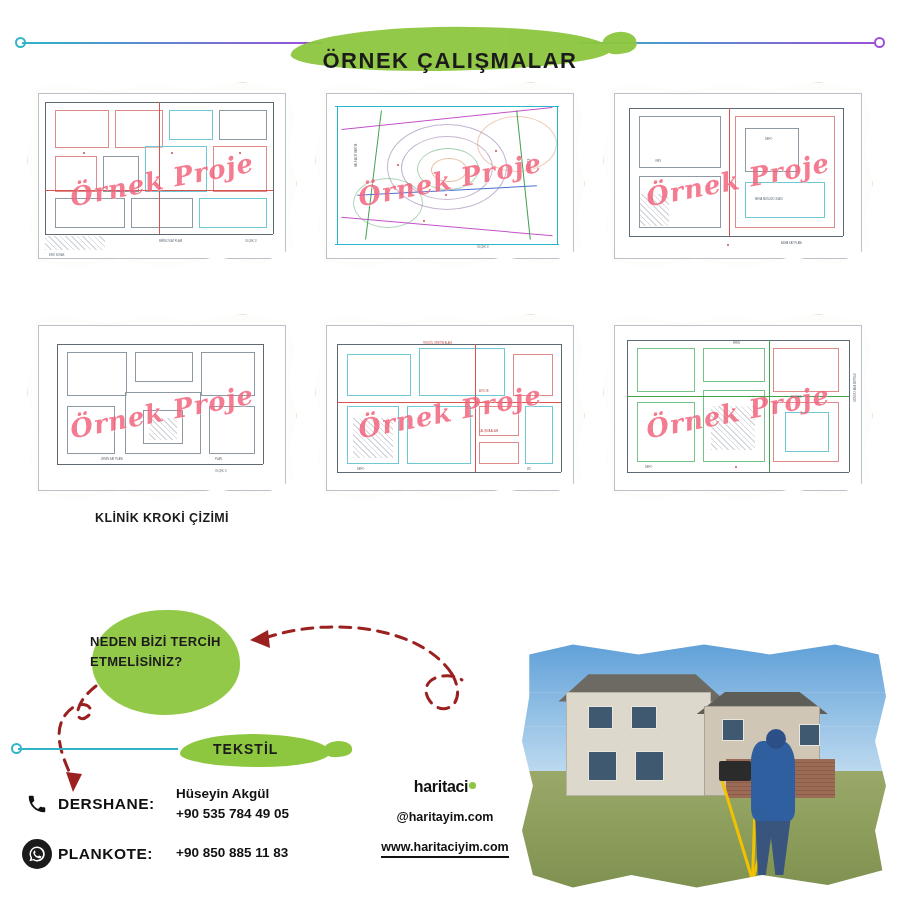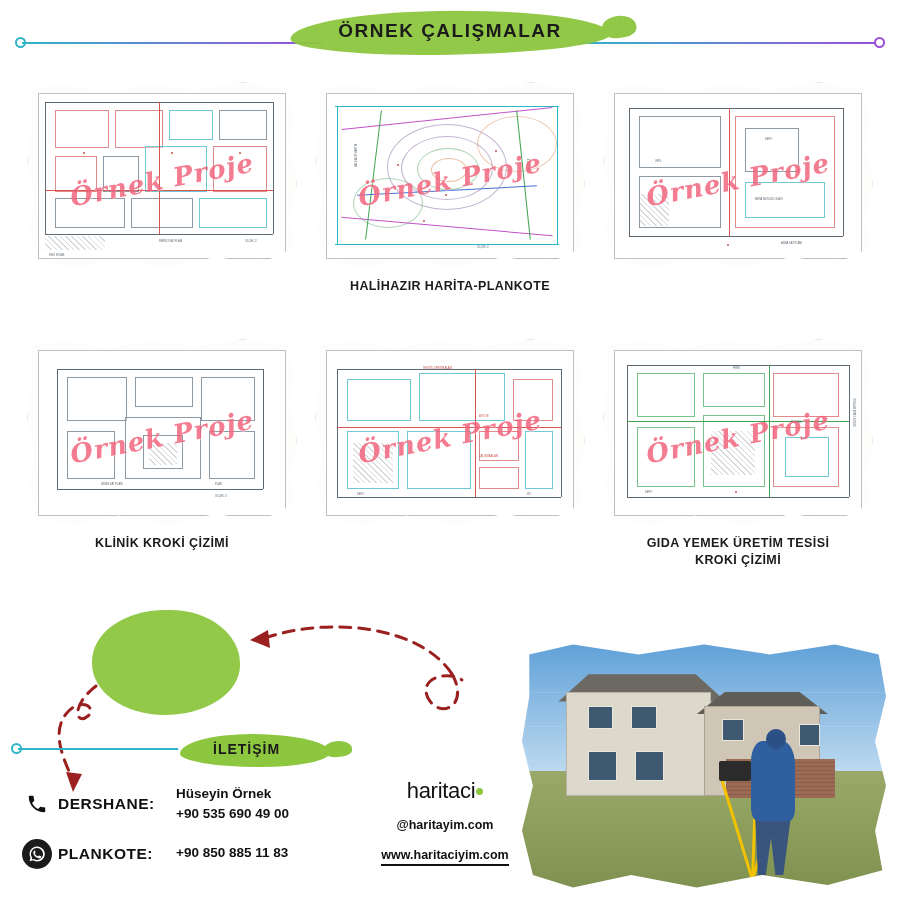--- a/index.html
+++ b/index.html
@@ -62,26 +62,27 @@
     position: absolute;
     right: -26px; top: 8px;
     width: 34px; height: 22px;
     background: #8dc63f;
     border-radius: 50% 60% 40% 50%;
     transform: rotate(-8deg);
   }
   .hdr-title {
     position: relative;
     z-index: 1;
-    font-size: 19px;
+    font-size: 22px;
     font-weight: bold;
     letter-spacing: 1.5px;
     color: #1b1b1b;
     white-space: nowrap;
     padding: 6px 14px;
+    margin-top: 28px;
   }
 
   
   .gallery {
     position: absolute;
     top: 82px; left: 0;
     width: 900px;
   }
   .grid-row {
     display: flex;
@@ -276,22 +277,22 @@
   .cvalues { font-size: 13.5px; font-weight: bold; color: #111; line-height: 1.5; }
   .cvalues .name { display: block; }
 
   .brand {
     position: absolute;
     left: 370px; top: 182px;
     width: 150px;
     text-align: center;
   }
   .brand-logo {
-    font-size: 22px;
-    font-weight: normal;
+    font-size: 16px;
+    font-weight: bold;
     color: #111;
     letter-spacing: -0.3px;
   }
   .brand-logo .h {
     color: #111;
   }
   .brand-dot {
     display: inline-block;
     width: 7px; height: 7px;
     background: #8dc63f;
@@ -495,21 +496,20 @@
             <div class="tiny" style="left:18px;top:60px;transform:rotate(-90deg);">HALİHAZIR HARİTA</div>
             <div class="tiny" style="left:196px;top:70px;transform:rotate(-90deg);">PLANKOTE</div>
             <div class="tiny" style="left:150px;top:152px;">ÖLÇEK 1/</div>
             <div class="dot-pt" style="left:70px;top:70px;"></div>
             <div class="dot-pt" style="left:118px;top:100px;"></div>
             <div class="dot-pt" style="left:168px;top:56px;"></div>
             <div class="dot-pt" style="left:96px;top:126px;"></div>
           </div>
           <div class="wm">Örnek Proje</div>
         </div>
-        <div class="caption">HALİHAZIR HARİTA-PLANKOTE</div>
       </div>
 
       <div class="card">
         <div class="thumb">
           <div class="plan">
             <div class="ln h thick" style="left:14px;top:14px;width:214px;"></div>
             <div class="ln h thick" style="left:14px;top:142px;width:214px;"></div>
             <div class="ln v thick" style="left:14px;top:14px;height:128px;"></div>
             <div class="ln v thick" style="left:228px;top:14px;height:128px;"></div>
             <div class="room" style="left:24px;top:22px;width:82px;height:52px;"></div>
@@ -602,55 +602,57 @@
             <div class="ln v green" style="left:154px;top:14px;height:132px;"></div>
             <div class="hatch" style="left:96px;top:80px;width:44px;height:44px;"></div>
             <div class="tiny" style="left:118px;top:16px;">FIRIN</div>
             <div class="tiny" style="left:176px;top:70px;">MUTFAK</div>
             <div class="tiny" style="left:30px;top:140px;">DEPO</div>
             <div class="tiny" style="left:226px;top:60px;transform:rotate(-90deg);">SOĞUK HAVA DEPOSU</div>
             <div class="dot-pt" style="left:120px;top:140px;"></div>
           </div>
           <div class="wm">Örnek Proje</div>
         </div>
-        <div class="caption" style="white-space:pre-line;">GIDA YEMEK ÜRETİM TESİSİ
-KROKİ ÇİZİMİ</div>
       </div>
     </div>
   </div>
 
   <div class="lower">
 
     <svg class="arrow-svg" width="900" height="304">
       <path d="M265 42 C 330 20, 420 30, 452 78" stroke="#9b2020" stroke-width="3" fill="none" stroke-dasharray="11 8" stroke-linecap="round"></path>
       <path d="M452 78 C 470 110, 440 124, 428 102 C 418 82, 448 74, 462 84" stroke="#9b2020" stroke-width="3" fill="none" stroke-dasharray="11 8" stroke-linecap="round"></path>
       <polygon points="268,34 250,44 270,52" fill="#9b2020"></polygon>
       <path d="M96 90 C 70 110, 76 130, 88 120 C 98 112, 80 100, 66 118 C 52 136, 62 160, 72 182" stroke="#9b2020" stroke-width="3" fill="none" stroke-dasharray="11 8" stroke-linecap="round"></path>
       <polygon points="66,176 73,196 82,178" fill="#9b2020"></polygon>
     </svg>
 
     <div class="blob why-blob"></div>
+    <div class="why-text">
+      <div>NEDEN BİZİ TERCİH</div>
+      <div>ETMELİSİNİZ?</div>
+    </div>
 
     <div class="sep-dot"></div>
     <div class="sep-line"></div>
 
     <div class="iletisim-brush"></div>
-    <div class="iletisim-text">İLETİŞİM</div>
+    <div class="iletisim-text">TEKSTİL</div>
 
     <div class="contact">
       <div class="crow">
         <div class="cicon">
           <svg width="22" height="22" viewBox="0 0 24 24" fill="#111">
             <path d="M6.6 10.8c1.4 2.8 3.8 5.2 6.6 6.6l2.2-2.2c.3-.3.7-.4 1-.2 1.1.4 2.3.6 3.6.6.6 0 1 .4 1 1V20c0 .6-.4 1-1 1C10.6 21 3 13.4 3 4c0-.6.4-1 1-1h3.4c.6 0 1 .4 1 1 0 1.2.2 2.4.6 3.6.1.3 0 .7-.2 1l-2.2 2.2z"></path>
           </svg>
         </div>
         <div class="clabel">DERSHANE:</div>
         <div class="cvalues">
-          <span class="name">Hüseyin Örnek</span>
-          <span>+90 535 690 49 00</span>
+          <span class="name">Hüseyin Akgül</span>
+          <span>+90 535 784 49 05</span>
         </div>
       </div>
       <div class="crow">
         <div class="cicon wa">
           <svg width="18" height="18" viewBox="0 0 24 24" fill="#ffffff">
             <path d="M12 2a10 10 0 00-8.6 15l-1.3 4.7 4.8-1.3A10 10 0 1012 2zm0 2a8 8 0 11-4.2 14.8l-.4-.2-2.4.6.6-2.3-.2-.4A8 8 0 0112 4zm-3.3 4c-.2 0-.5.1-.7.4-.3.3-.9.9-.9 2.1 0 1.3.9 2.5 1 2.7.2.2 1.8 2.9 4.5 3.9 2.2.8 2.7.7 3.2.6.5-.1 1.5-.6 1.7-1.2.2-.6.2-1.1.2-1.2-.1-.1-.3-.2-.6-.3l-2-1c-.3-.1-.5-.1-.7.1l-.7.9c-.1.2-.3.2-.6.1-.3-.1-1.3-.5-2.4-1.5-.9-.8-1.5-1.8-1.6-2-.2-.3 0-.4.1-.6l.5-.6c.1-.2.2-.3.3-.5.1-.2 0-.4 0-.5l-.8-2c-.2-.5-.4-.4-.6-.5h-.4z"></path>
           </svg>
         </div>
         <div class="clabel">PLANKOTE:</div>
         <div class="cvalues">

